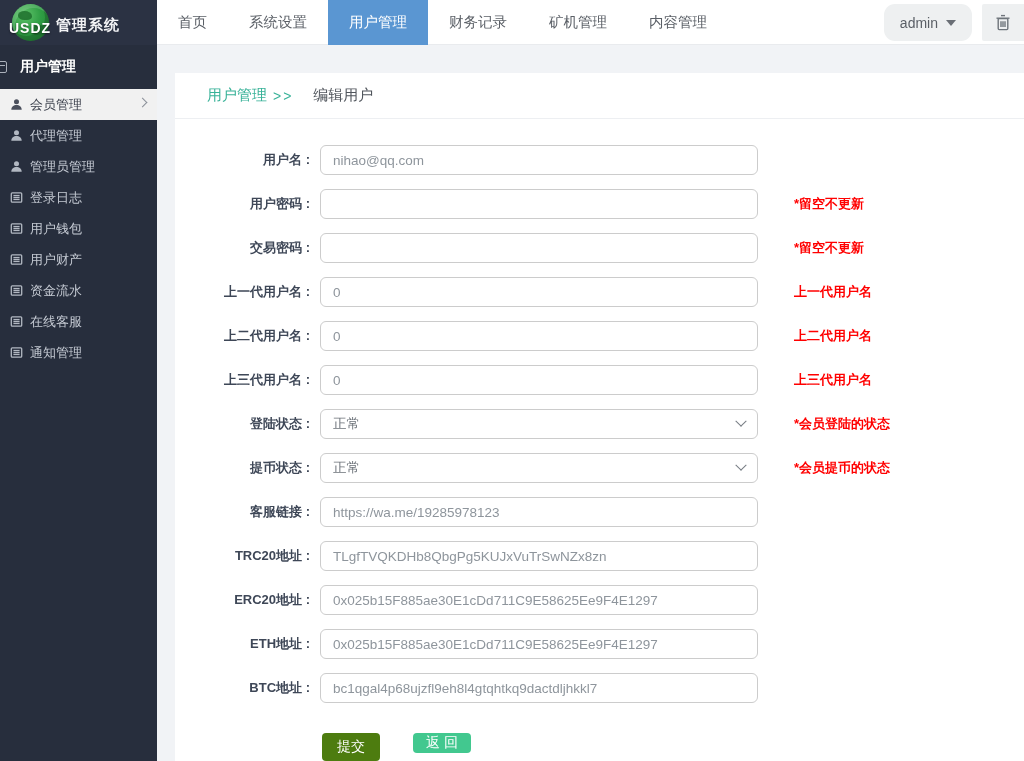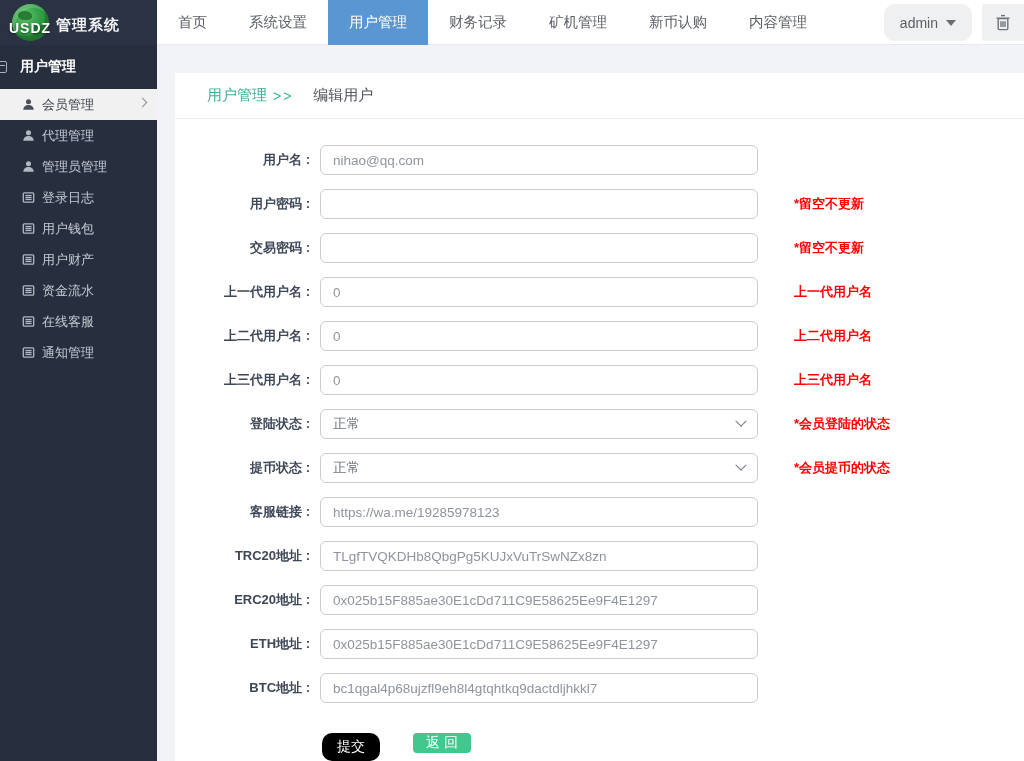--- a/index.html
+++ b/index.html
@@ -37,21 +37,21 @@
 
   
   .sidebar { position:absolute; left:0; top:45px; width:157px; height:716px;
     background:#272e3d; z-index:10; }
   .sb-header { height:44px; display:flex; align-items:center; color:#ffffff;
     font-size:14px; font-weight:bold; padding-left:20px; position:relative; }
   .sb-header-icon { position:absolute; left:-6px; top:16px; width:13px; height:12px;
     border:1.5px solid #aab0ba; border-radius:2px; }
   .sb-header-icon::after { content:""; position:absolute; left:1px; right:1px; top:3px;
     border-top:1.5px solid #aab0ba; }
-  .sb-item { height:31px; display:flex; align-items:center; padding-left:22px;
+  .sb-item { height:31px; display:flex; align-items:center; padding-left:10px;
     font-size:13px; color:#c6cbd4; cursor:pointer; position:relative; }
   .sb-item svg { width:13px; height:13px; margin-right:7px; color:#b2b8c2; flex:0 0 auto; }
   .sb-item.active { background:#f1f1f1; color:#3a3f4b; }
   .sb-item.active svg { color:#4a4f5c; }
   .sb-chevron { position:absolute; right:11px; top:10px; width:7px; height:7px;
     border-right:1.5px solid #8a8f98; border-top:1.5px solid #8a8f98; transform:rotate(45deg); }
 
   
   .card { position:absolute; left:175px; top:73px; width:849px; height:688px;
     background:#ffffff; overflow:hidden; }
@@ -71,21 +71,21 @@
     font-family:"Liberation Sans","DejaVu Sans",sans-serif; }
   .select-box { display:flex; align-items:center; justify-content:space-between;
     padding:0 12px; cursor:pointer; }
   .select-value { font-size:13.5px; color:#6d737a; }
   .select-chev { width:8px; height:8px; border-right:1.5px solid #777d84;
     border-bottom:1.5px solid #777d84; transform:rotate(45deg) translate(-2px,-2px); }
   .form-hint { margin-left:36px; font-size:13px; font-weight:bold; color:#ff0000;
     white-space:nowrap; }
 
   .btn-row { margin-top:30px; padding-left:147px; display:flex; }
-  .btn-submit { background:#000000; color:#fff; border:none; border-radius:10px;
+  .btn-submit { background:#4d7c0f; color:#fff; border:none; border-radius:4px;
     padding:0 15px; height:28px; font-size:14px; cursor:pointer;
     font-family:"Liberation Sans","DejaVu Sans",sans-serif; }
   .btn-back { background:#42c88f; color:#fff; border:none; border-radius:4px;
     padding:0 13px; height:20px; font-size:14px; cursor:pointer; margin-left:33px;
     font-family:"Liberation Sans","DejaVu Sans",sans-serif; }
 </style>
 </head>
 <body>
 
 <div class="header">
@@ -93,21 +93,20 @@
     <span class="globe"></span>
     <span class="brand-usdz">USDZ</span>
     <span class="brand-title">管理系统</span>
   </div>
   <div class="nav">
     <div class="nav-item">首页</div>
     <div class="nav-item">系统设置</div>
     <div class="nav-item active">用户管理</div>
     <div class="nav-item">财务记录</div>
     <div class="nav-item">矿机管理</div>
-    <div class="nav-item">新币认购</div>
     <div class="nav-item">内容管理</div>
   </div>
   <div class="hdr-right">
     <button class="admin-btn">
       <span>admin</span>
       <span class="caret"></span>
     </button>
     <button class="trash-btn">
       <svg width="16" height="17" viewBox="0 0 16 17">
         <g fill="none" stroke="#6e747b" stroke-width="1.4">

